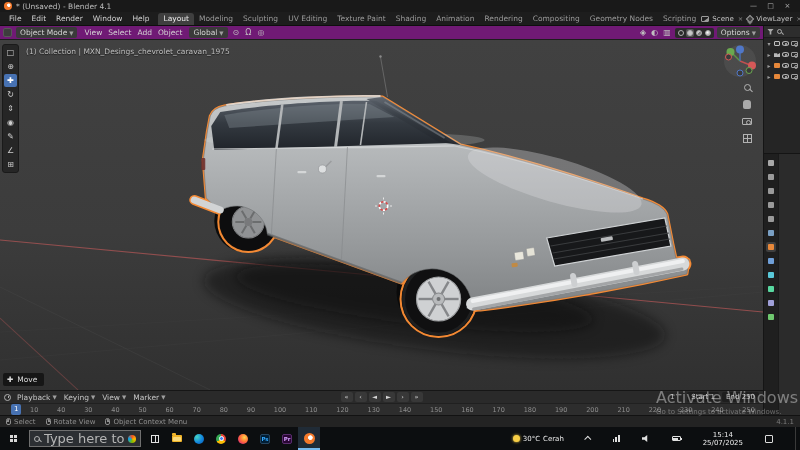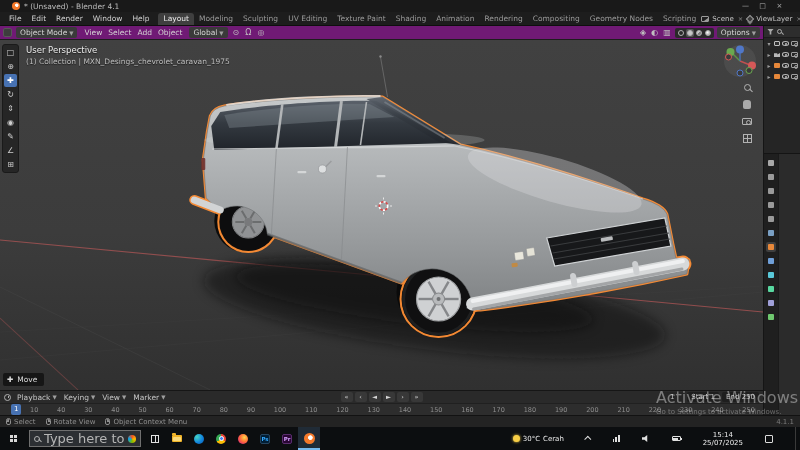--- a/index.html
+++ b/index.html
@@ -1,20 +1,20 @@
 <!DOCTYPE html>
 <html><head>
 <meta charset="utf-8">
 <style>
 *{margin:0;padding:0;box-sizing:border-box;user-select:none;}
 html,body{width:800px;height:450px;overflow:hidden;background:#000;font-family:"DejaVu Sans",sans-serif;}
 #app{position:relative;width:800px;height:450px;background:#1d1d1d;color:#c8c8c8;font-size:9px;}
 
 
-#titlebar{height:12px;background:#191919;display:flex;align-items:center;gap:4px;padding:0 12px;font-size:7.5px;color:#bdbdbd;}
+#titlebar{height:12px;background:#191919;display:flex;align-items:center;gap:4px;padding:0 4px;font-size:7.5px;color:#bdbdbd;}
 .blender-logo{width:8px;height:8px;border-radius:50%;background:radial-gradient(circle at 60% 40%,#fff 0 1.4px,#f5792a 2px 100%);flex:0 0 auto;}
 .win-btns{margin-left:auto;display:flex;}
 .win-btn{width:17px;text-align:center;font-size:7px;color:#b5b5b5;}
 
 
 #topbar{height:14px;background:#1d1d1d;border-bottom:1px solid #0f0f0f;display:flex;align-items:center;padding:0 4px;font-size:7.5px;}
 .menu-item{padding:0 5px;color:#d2d2d2;}
 .wtabs{display:flex;margin-left:4px;align-items:center;}
 .wtab{padding:1px 5px 2px;color:#9a9a9a;border-radius:3px 3px 0 0;white-space:nowrap;}
 .wtab[data-active="true"]{background:#3f3f3f;color:#ececec;}
@@ -393,21 +393,20 @@
             <span class="tool" data-active="true">✚</span>
             <span class="tool" data-active="false">↻</span>
             <span class="tool" data-active="false">⇕</span>
             <span class="tool" data-active="false">◉</span>
             <span class="tool" data-active="false">✎</span>
             <span class="tool" data-active="false">∠</span>
             <span class="tool" data-active="false">⊞</span>
           </div>
 
         <div id="vp-overlay-text">
-          <div class="vp-line1">User Perspective</div>
           <div class="vp-line2">(1) Collection | MXN_Desings_chevrolet_caravan_1975</div>
         </div>
 
         <div id="gizmo">
           <svg width="36" height="36" viewBox="0 0 36 36">
             <circle cx="18" cy="18" r="16" fill="rgba(255,255,255,0.06)"></circle>
             <line x1="18" y1="18" x2="28" y2="22" stroke="#c05050" stroke-width="1.5"></line>
             <line x1="18" y1="18" x2="10" y2="10" stroke="#5d9444" stroke-width="1.5"></line>
             <line x1="18" y1="18" x2="18" y2="9" stroke="#4a6fb3" stroke-width="1.5"></line>
             <circle cx="30" cy="22.5" r="4" fill="#d45858"></circle>

